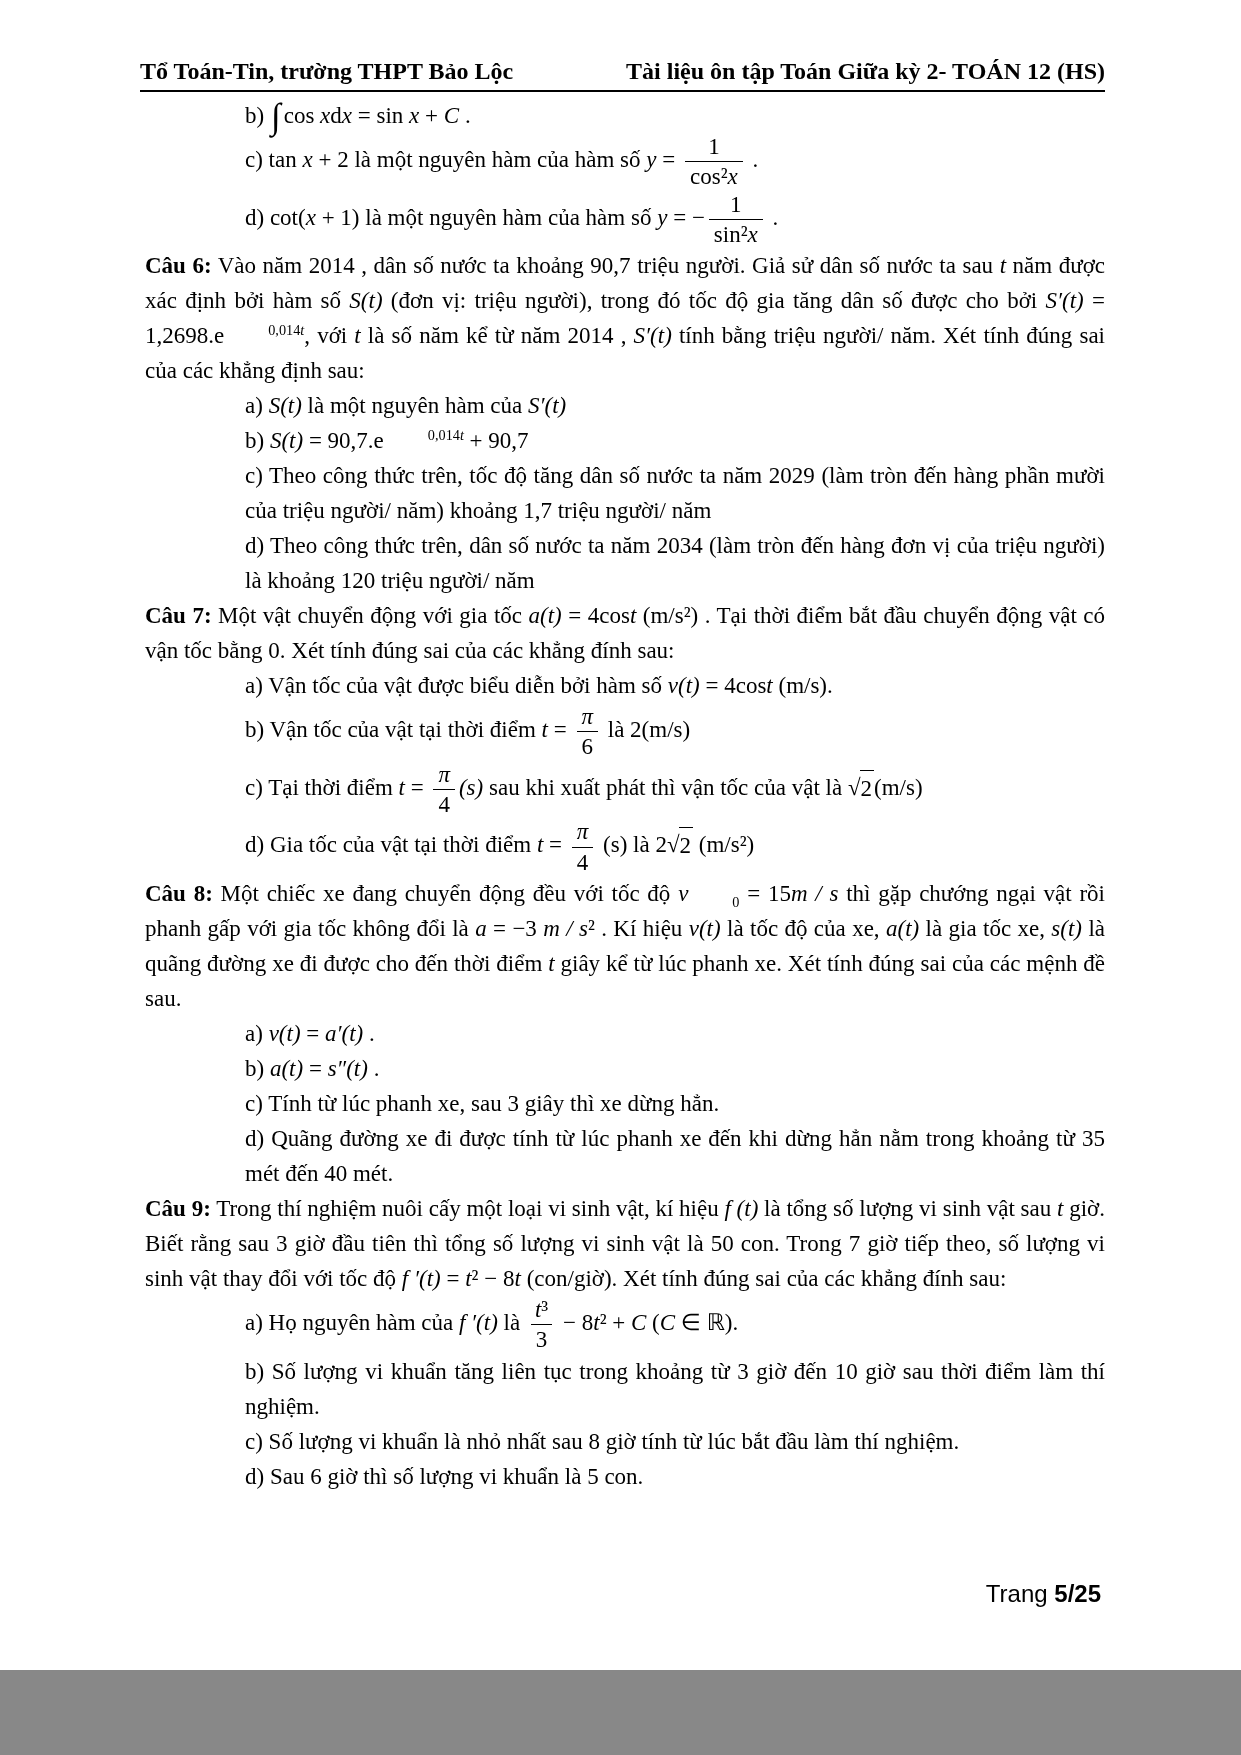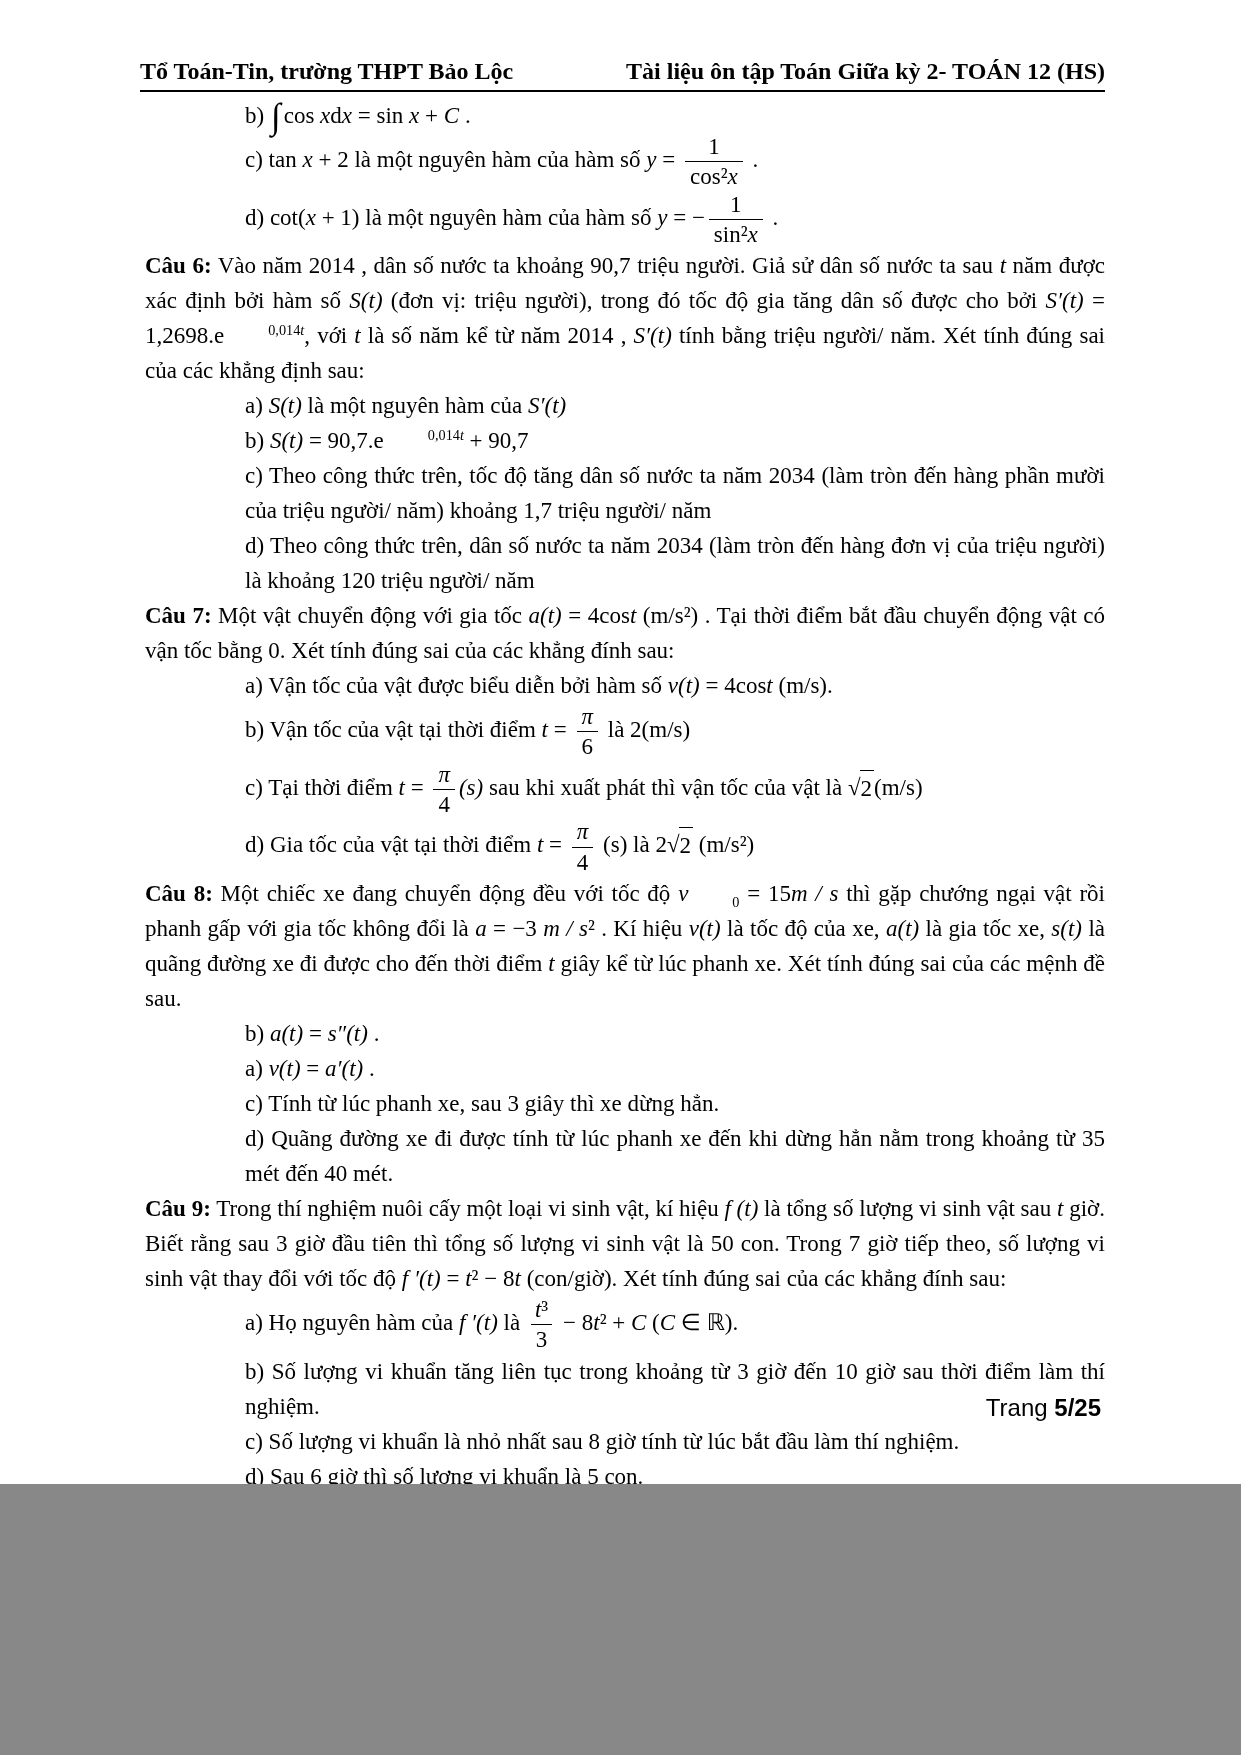--- a/index.html
+++ b/index.html
@@ -1,18 +1,18 @@
 <!DOCTYPE html>
 <html><head>
 <meta charset="utf-8">
 <style>
   html,body{margin:0;padding:0;background:#888;}
   .page{
     position:relative;
-    width:1241px;height:1484px;
+    width:1241px;height:1670px;
     margin:0 auto;
     background:#ffffff;
     font-family:"Liberation Serif", serif;
     font-size:23px;color:#000;
     overflow:hidden;
   }
   .header{
     display:flex;justify-content:space-between;align-items:flex-end;
     margin:0 136px 0 140px;
     padding:58px 0 5px 0;
@@ -56,21 +56,21 @@
           <span class="num"><span>1</span></span>
           <span class="den"><span>cos²</span><span class="mi">x</span></span>
         </span><span> .</span></p>
       <p class="item"><span>d) cot(</span><span class="mi">x</span><span> + 1) là một nguyên hàm của hàm số </span><span class="mi">y</span><span> = −</span><span class="frac">
           <span class="num"><span>1</span></span>
           <span class="den"><span>sin²</span><span class="mi">x</span></span>
         </span><span> .</span></p>
       <p class="body"><span class="bold">Câu 6:</span><span> Vào năm 2014 , dân số nước ta khoảng 90,7 triệu người. Giả sử dân số nước ta sau </span><span class="mi">t</span><span> năm được xác định bởi hàm số </span><span class="mi">S(t)</span><span> (đơn vị: triệu người), trong đó tốc độ gia tăng dân số được cho bởi </span><span class="mi">S′(t)</span><span> = 1,2698.e</span><sup><span>0,014</span><span class="mi">t</span></sup><span>, với </span><span class="mi">t</span><span> là số năm kể từ năm 2014 , </span><span class="mi">S′(t)</span><span> tính bằng triệu người/ năm. Xét tính đúng sai của các khẳng định sau:</span></p>
       <p class="item"><span>a) </span><span class="mi">S(t)</span><span> là một nguyên hàm của </span><span class="mi">S′(t)</span></p>
       <p class="item"><span>b) </span><span class="mi">S(t)</span><span> = 90,7.e</span><sup><span>0,014</span><span class="mi">t</span></sup><span> + 90,7</span></p>
-      <p class="item"><span>c) Theo công thức trên, tốc độ tăng dân số nước ta năm 2034 (làm tròn đến hàng phần mười của triệu người/ năm) khoảng 1,7 triệu người/ năm</span></p>
+      <p class="item"><span>c) Theo công thức trên, tốc độ tăng dân số nước ta năm 2029 (làm tròn đến hàng phần mười của triệu người/ năm) khoảng 1,7 triệu người/ năm</span></p>
       <p class="item"><span>d) Theo công thức trên, dân số nước ta năm 2034 (làm tròn đến hàng đơn vị của triệu người) là khoảng 120 triệu người/ năm</span></p>
       <p class="body"><span class="bold">Câu 7:</span><span> Một vật chuyển động với gia tốc </span><span class="mi">a(t)</span><span> = 4cos</span><span class="mi">t</span><span> (m/s²) . Tại thời điểm bắt đầu chuyển động vật có vận tốc bằng 0. Xét tính đúng sai của các khẳng đính sau:</span></p>
       <p class="item"><span>a) Vận tốc của vật được biểu diễn bởi hàm số </span><span class="mi">v(t)</span><span> = 4cos</span><span class="mi">t</span><span> (m/s).</span></p>
       <p class="item"><span>b) Vận tốc của vật tại thời điểm </span><span class="mi">t</span><span> = </span><span class="frac">
           <span class="num"><span class="mi">π</span></span>
           <span class="den"><span>6</span></span>
         </span><span> là 2(m/s)</span></p>
       <p class="item"><span>c) Tại thời điểm </span><span class="mi">t</span><span> = </span><span class="frac">
           <span class="num"><span class="mi">π</span></span>
           <span class="den"><span>4</span></span>
@@ -79,22 +79,22 @@
           <span class="radc"><span>2</span></span>
         </span><span>(m/s)</span></p>
       <p class="item"><span>d) Gia tốc của vật tại thời điểm </span><span class="mi">t</span><span> = </span><span class="frac">
           <span class="num"><span class="mi">π</span></span>
           <span class="den"><span>4</span></span>
         </span><span> (s) là 2</span><span class="sqrt">
           <span class="rad">√</span>
           <span class="radc"><span>2</span></span>
         </span><span> (m/s²)</span></p>
       <p class="body"><span class="bold">Câu 8:</span><span> Một chiếc xe đang chuyển động đều với tốc độ </span><span class="mi">v</span><sub><span>0</span></sub><span> = 15</span><span class="mi">m / s</span><span> thì gặp chướng ngại vật rồi phanh gấp với gia tốc không đổi là </span><span class="mi">a</span><span> = −3 </span><span class="mi">m / s</span><span>² . Kí hiệu </span><span class="mi">v(t)</span><span> là tốc độ của xe, </span><span class="mi">a(t)</span><span> là gia tốc xe, </span><span class="mi">s(t)</span><span> là quãng đường xe đi được cho đến thời điểm </span><span class="mi">t</span><span> giây kể từ lúc phanh xe. Xét tính đúng sai của các mệnh đề sau.</span></p>
+      <p class="item"><span>a) </span><span class="mi">v(t)</span><span> = </span><span class="mi">a′(t)</span><span> .</span></p>
       <p class="item"><span>b) </span><span class="mi">a(t)</span><span> = </span><span class="mi">s″(t)</span><span> .</span></p>
-      <p class="item"><span>a) </span><span class="mi">v(t)</span><span> = </span><span class="mi">a′(t)</span><span> .</span></p>
       <p class="item"><span>c) Tính từ lúc phanh xe, sau 3 giây thì xe dừng hẳn.</span></p>
       <p class="item"><span>d) Quãng đường xe đi được tính từ lúc phanh xe đến khi dừng hẳn nằm trong khoảng từ 35 mét đến 40 mét.</span></p>
       <p class="body"><span class="bold">Câu 9:</span><span> Trong thí nghiệm nuôi cấy một loại vi sinh vật, kí hiệu </span><span class="mi">f (t)</span><span> là tổng số lượng vi sinh vật sau </span><span class="mi">t</span><span> giờ. Biết rằng sau 3 giờ đầu tiên thì tổng số lượng vi sinh vật là 50 con. Trong 7 giờ tiếp theo, số lượng vi sinh vật thay đổi với tốc độ </span><span class="mi">f ′(t)</span><span> = </span><span class="mi">t</span><span>² − 8</span><span class="mi">t</span><span> (con/giờ). Xét tính đúng sai của các khẳng đính sau:</span></p>
       <p class="item"><span>a) Họ nguyên hàm của </span><span class="mi">f ′(t)</span><span> là </span><span class="frac">
           <span class="num"><span class="mi">t</span><span>³</span></span>
           <span class="den"><span>3</span></span>
         </span><span> − 8</span><span class="mi">t</span><span>² + </span><span class="mi">C</span><span> (</span><span class="mi">C</span><span> ∈ ℝ).</span></p>
       <p class="item"><span>b) Số lượng vi khuẩn tăng liên tục trong khoảng từ 3 giờ đến 10 giờ sau thời điểm làm thí nghiệm.</span></p>
       <p class="item"><span>c) Số lượng vi khuẩn là nhỏ nhất sau 8 giờ tính từ lúc bắt đầu làm thí nghiệm.</span></p>
       <p class="item"><span>d) Sau 6 giờ thì số lượng vi khuẩn là 5 con.</span></p>

